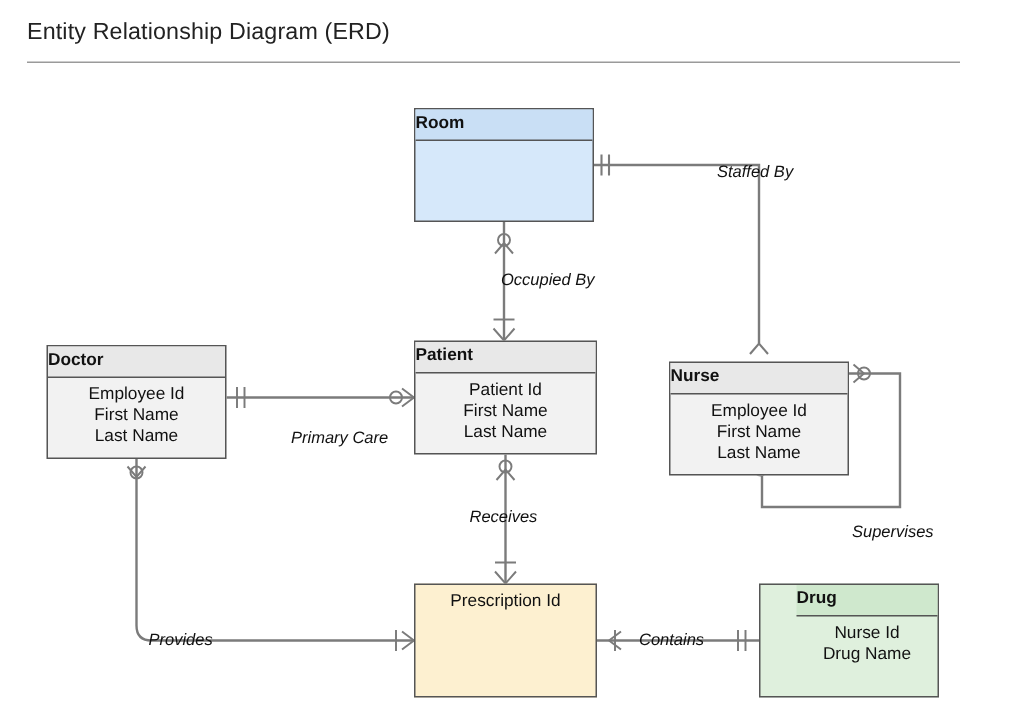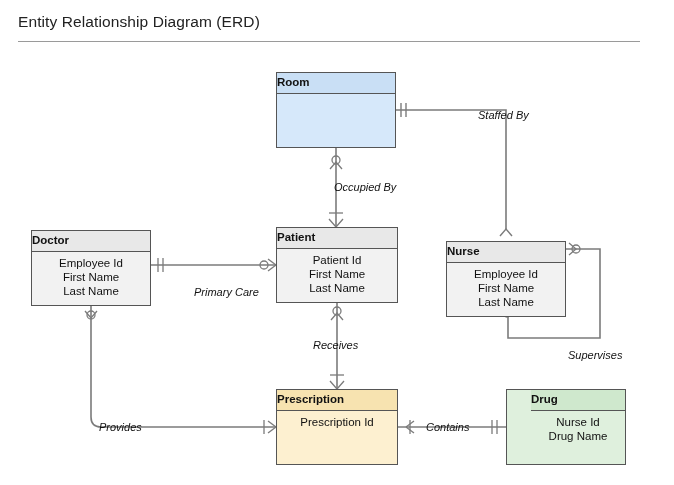--- a/index.html
+++ b/index.html
@@ -162,21 +162,20 @@
   <div class="entity" style="left:446px; top:229px; width:120px; height:76px; background:#f2f2f2;margin-top:12px;">
     <div class="entity-header" style="background:#e8e8e8;">Nurse</div>
     <div class="entity-body">
       <span class="attr">Employee Id</span>
       <span class="attr">First Name</span>
       <span class="attr">Last Name</span>
     </div>
   </div>
 
   <div class="entity" style="left:276px; top:389px; width:122px; height:76px; background:#fdf0d0;">
-    <div class="entity-header" style="background:#f7e3b0;">Prescription</div>
     <div class="entity-body">
       <span class="attr">Prescription Id</span>
     </div>
   </div>
 
   <div class="entity" style="left:506px; top:389px; width:120px; height:76px; background:#dff0dd;padding-left:24px;">
     <div class="entity-header" style="background:#cfe8cd;">Drug</div>
     <div class="entity-body">
       <span class="attr">Nurse Id</span>
       <span class="attr">Drug Name</span>

